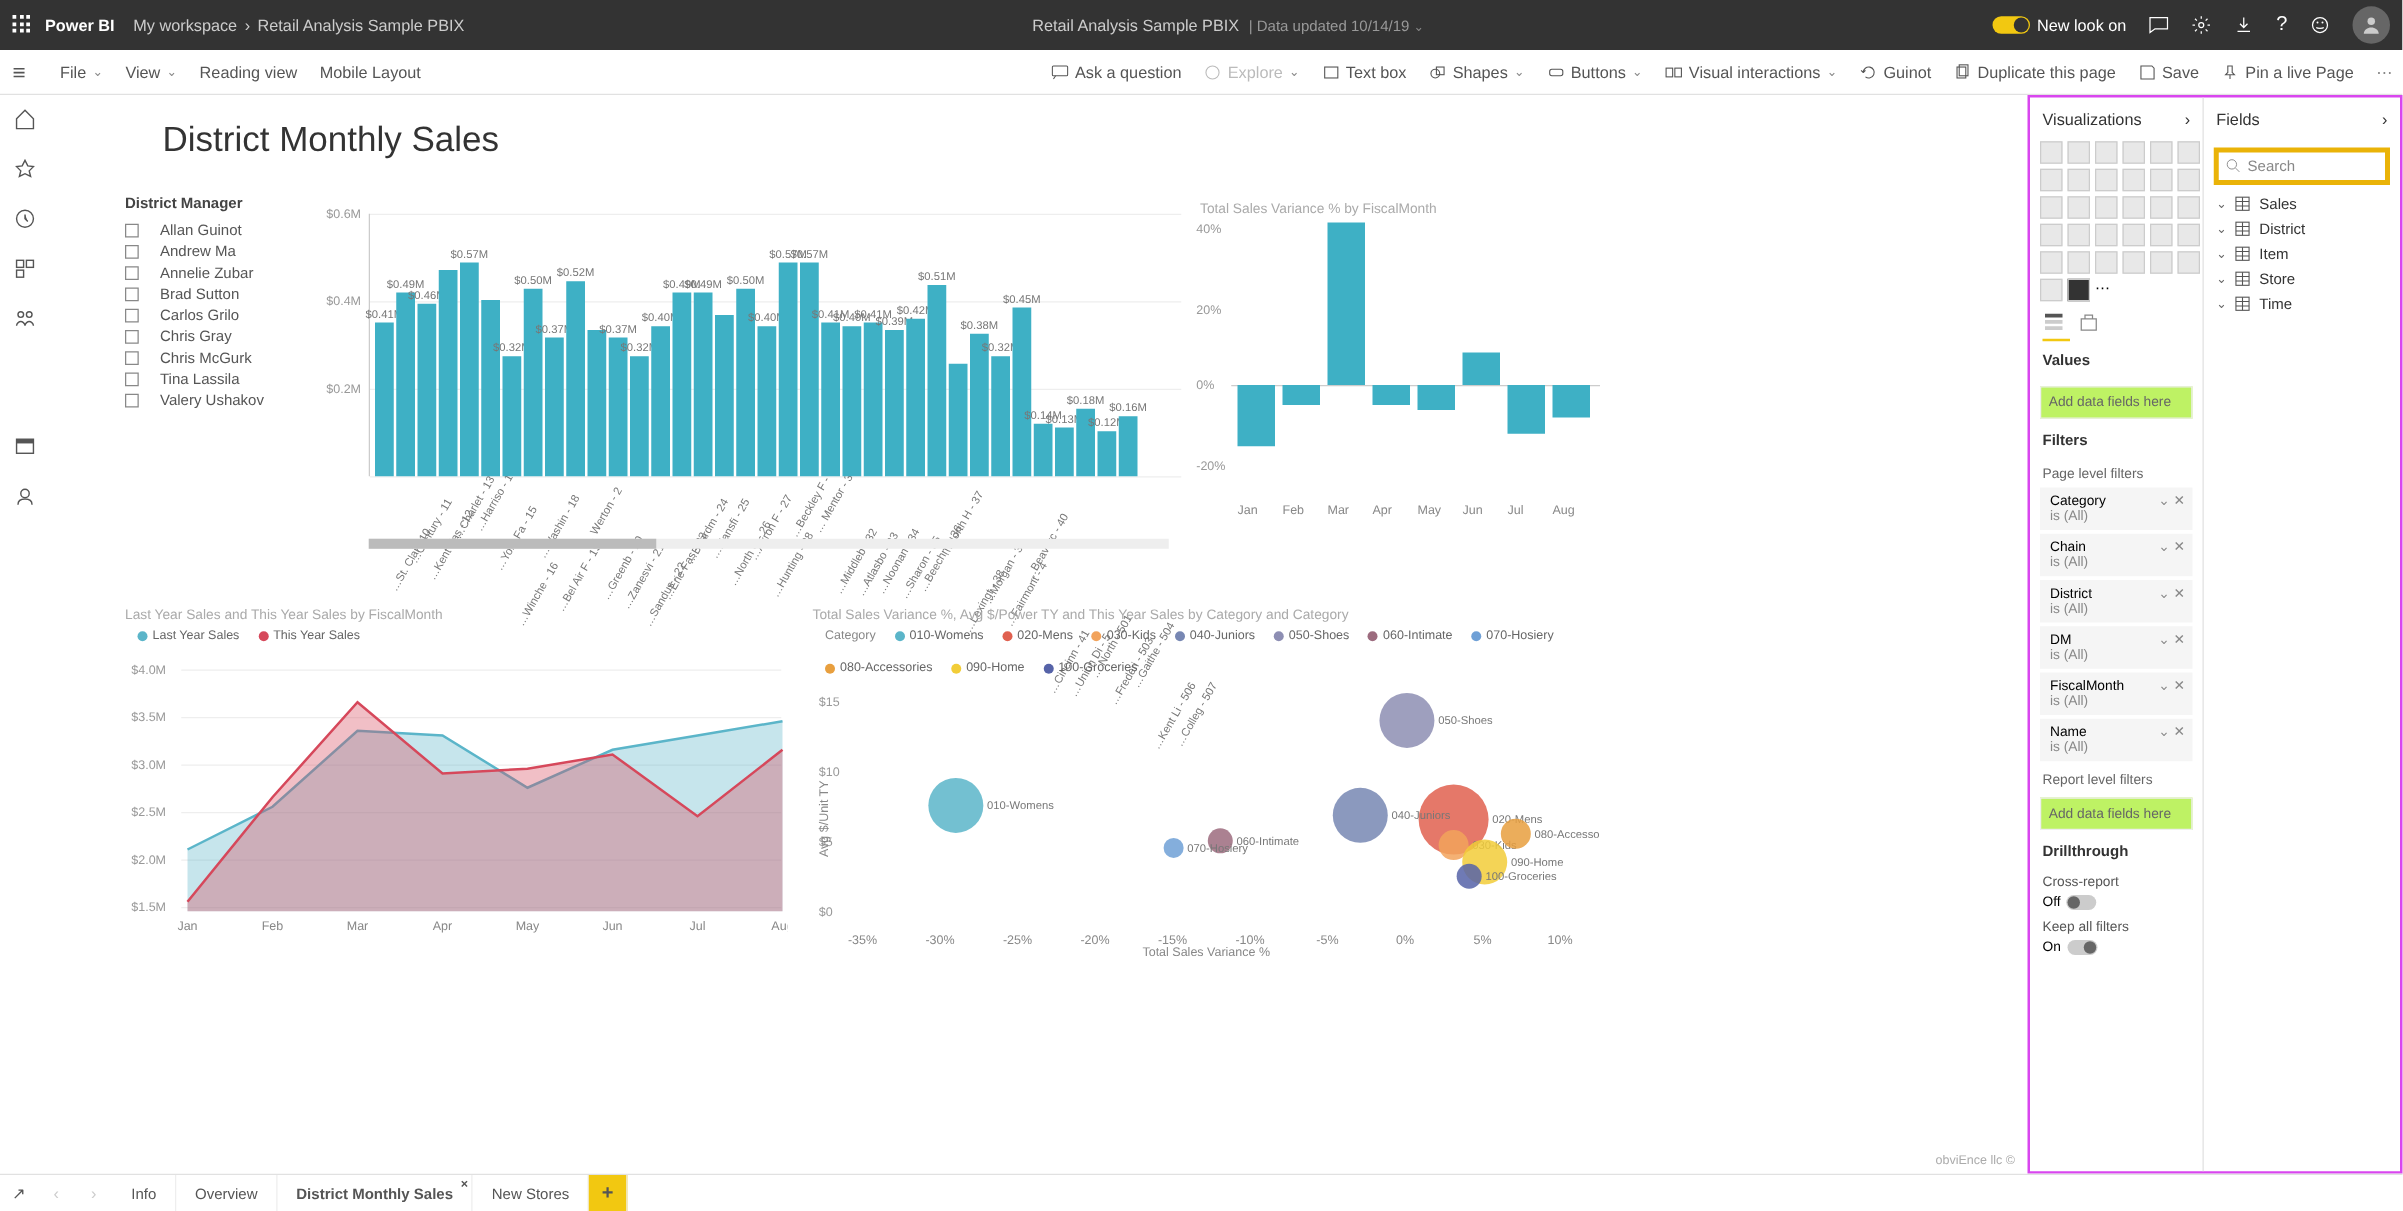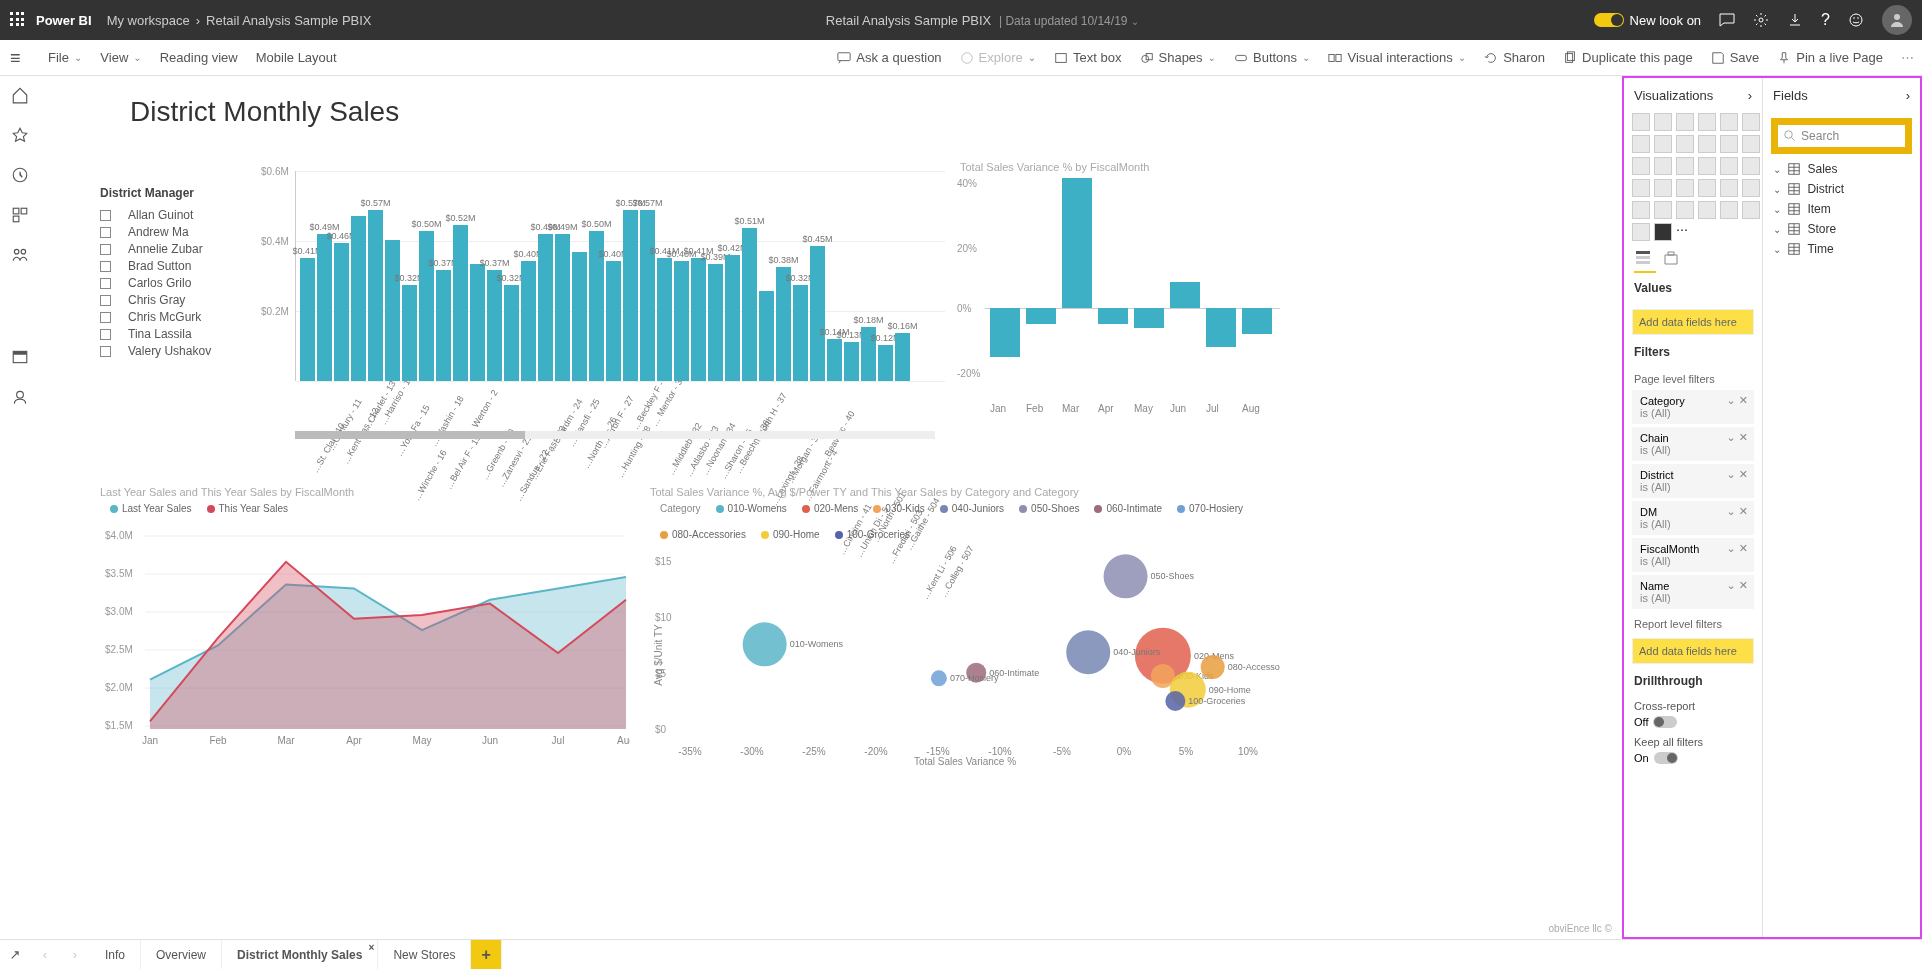--- a/index.html
+++ b/index.html
@@ -19,21 +19,21 @@
 .ribbon .left-rib{display:flex;gap:18px;align-items:center;margin-left:40px}
 .ribbon .right-rib{margin-left:auto;display:flex;gap:18px;align-items:center}
 .ribbon-item{display:flex;align-items:center;gap:5px;cursor:pointer;color:#555}
 .ribbon-item svg{width:14px;height:14px;fill:#555}
 .chev{font-size:10px;color:#888}
 .hamburger{position:absolute;left:10px;top:48px;font-size:18px;color:#555;cursor:pointer}
 .leftrail{position:absolute;left:0;top:76px;width:40px;height:700px;display:flex;flex-direction:column;align-items:center;gap:22px;padding-top:10px}
 .leftrail svg{width:18px;height:18px;fill:#555;cursor:pointer}
 .canvas{position:absolute;left:40px;top:76px;right:300px;bottom:30px;padding:20px 20px 0 20px}
 .title{font-size:28px;font-weight:400;color:#333;margin-left:70px;margin-bottom:8px}
-.slicer{position:absolute;left:60px;top:110px;font-size:12px}
+.slicer{position:absolute;left:60px;top:79px;font-size:12px}
 .slicer h4{font-size:12px;font-weight:600;color:#444;margin-bottom:8px}
 .slicer .row{display:flex;align-items:center;gap:17px;margin-bottom:3px;color:#555}
 .slicer .cb{width:11px;height:11px;border:1px solid #888}
 .chart-title{font-size:11px;color:#aaa;margin-bottom:5px}
 .bar-chart{position:absolute;left:225px;top:85px;width:680px;height:310px}
 .bars{position:relative;height:210px;border-left:1px solid #ccc;margin-left:30px;margin-top:10px}
 .bars .grid{position:absolute;left:0;right:0;border-top:1px solid #eee;font-size:10px;color:#999}
 .bars .grid span{position:absolute;left:-35px;top:-6px}
 .bars .bar-wrap{position:absolute;bottom:0;width:15px;display:flex;flex-direction:column;align-items:center}
 .bars .bar{width:15px;background:#3EB0C5}
@@ -56,26 +56,26 @@
 .bubble-svg{width:630px;height:220px}
 .obv{position:absolute;right:10px;bottom:5px;font-size:10px;color:#aaa}
 .panes{position:absolute;right:0;top:76px;bottom:30px;width:300px;display:flex;border:2px solid #d946ef}
 .viz-pane{width:140px;border-right:1px solid #e1e1e1;display:flex;flex-direction:column;font-size:12px;overflow-y:auto}
 .pane-head{display:flex;justify-content:space-between;align-items:center;padding:10px;font-weight:400;color:#333;font-size:13px}
 .viz-icons{display:grid;grid-template-columns:repeat(6,1fr);gap:4px;padding:0 8px}
 .viz-icons .vi{width:18px;height:18px;background:#e8e8e8;cursor:pointer;border:1px solid #ccc}
 .viz-icons .vi.sel{background:#333}
 .sect{padding:8px 10px;font-size:12px;color:#333}
 .sect-title{font-weight:600;margin-bottom:4px}
-.field-well{background:#fde047;padding:6px;font-size:11px;color:#666;border:1px solid #eee;margin:2px 8px}
+.field-well{background:#bef264;padding:6px;font-size:11px;color:#666;border:1px solid #eee;margin:2px 8px}
 .filter-card{background:#f5f5f5;padding:5px 8px;margin:3px 8px;font-size:11px;position:relative}
 .filter-card .fx{position:absolute;right:6px;top:4px;font-size:11px;color:#888;cursor:pointer}
 .filter-card .fv{color:#888}
 .fields-pane{width:158px;display:flex;flex-direction:column}
-.search-box{margin:5px 8px;border:7px solid #eab308;padding:4px 6px;display:flex;align-items:center;gap:5px;font-size:12px;color:#888}
+.search-box{margin:5px 8px;border:4px solid #eab308;padding:4px 6px;display:flex;align-items:center;gap:5px;font-size:12px;color:#888}
 .field-item{display:flex;align-items:center;gap:6px;padding:3px 10px;font-size:12px;color:#333;cursor:pointer}
 .field-item .exp{font-size:10px;color:#666}
 .tbl-icon{width:14px;height:14px;fill:#555}
 .bottombar{position:absolute;left:0;right:0;bottom:0;height:30px;border-top:1px solid #e1e1e1;display:flex;align-items:center;background:#fff}
 .bottombar .exp-ic{width:30px;text-align:center;color:#555;font-size:13px}
 .bottombar .arr{width:30px;text-align:center;color:#ccc;font-size:13px}
 .tab{padding:0 15px;height:30px;display:flex;align-items:center;font-size:12px;color:#555;border-right:1px solid #eee;cursor:pointer;position:relative}
 .tab.active{font-weight:600}
 .tab .close{font-size:10px;position:absolute;top:2px;right:3px}
 .tab.add{background:#F2C811;font-weight:bold;font-size:16px;padding:0 10px}
@@ -193,21 +193,21 @@
           <rect x="1" y="4" width="6" height="8" fill="none" stroke="#555"></rect>
           <rect x="9" y="4" width="6" height="8" fill="none" stroke="#555"></rect>
         </svg>
         <span>Visual interactions</span>
         <span class="chev">⌄</span>
       </span>
     <span class="ribbon-item">
         <svg viewBox="0 0 16 16">
           <path d="M3 8a5 5 0 1 1 2 4M3 8l-2-2M3 8l2-2" fill="none" stroke="#555"></path>
         </svg>
-        <span>Sharon</span>
+        <span>Guinot</span>
       </span>
     <span class="ribbon-item">
         <svg viewBox="0 0 16 16">
           <rect x="3" y="3" width="8" height="10" fill="none" stroke="#555"></rect>
           <rect x="5" y="1" width="8" height="10" fill="none" stroke="#555"></rect>
         </svg>
         <span>Duplicate this page</span>
       </span>
     <span class="ribbon-item">
         <svg viewBox="0 0 16 16">

